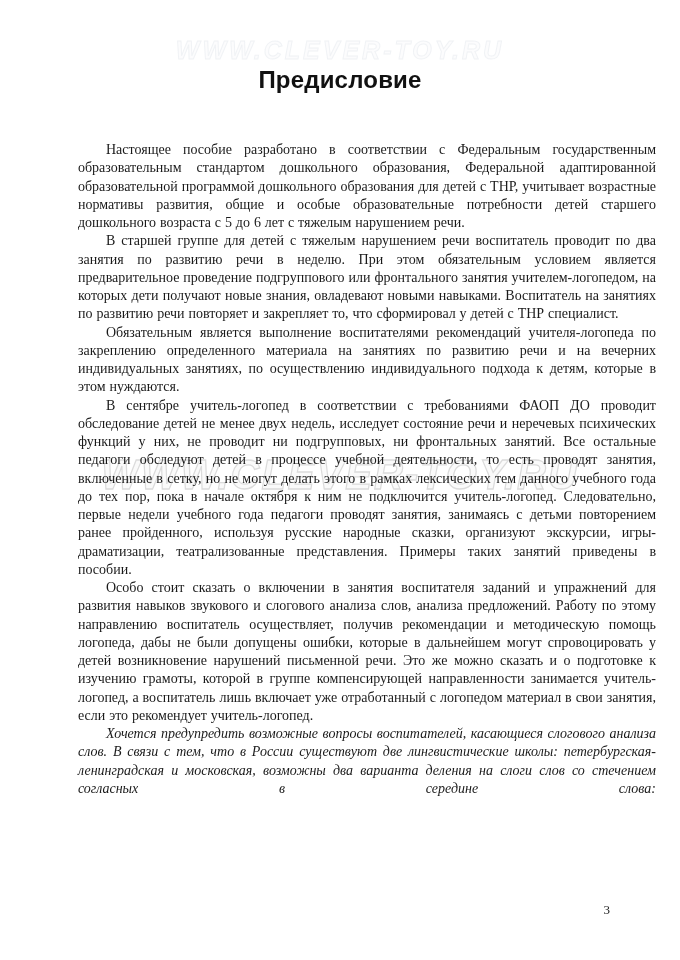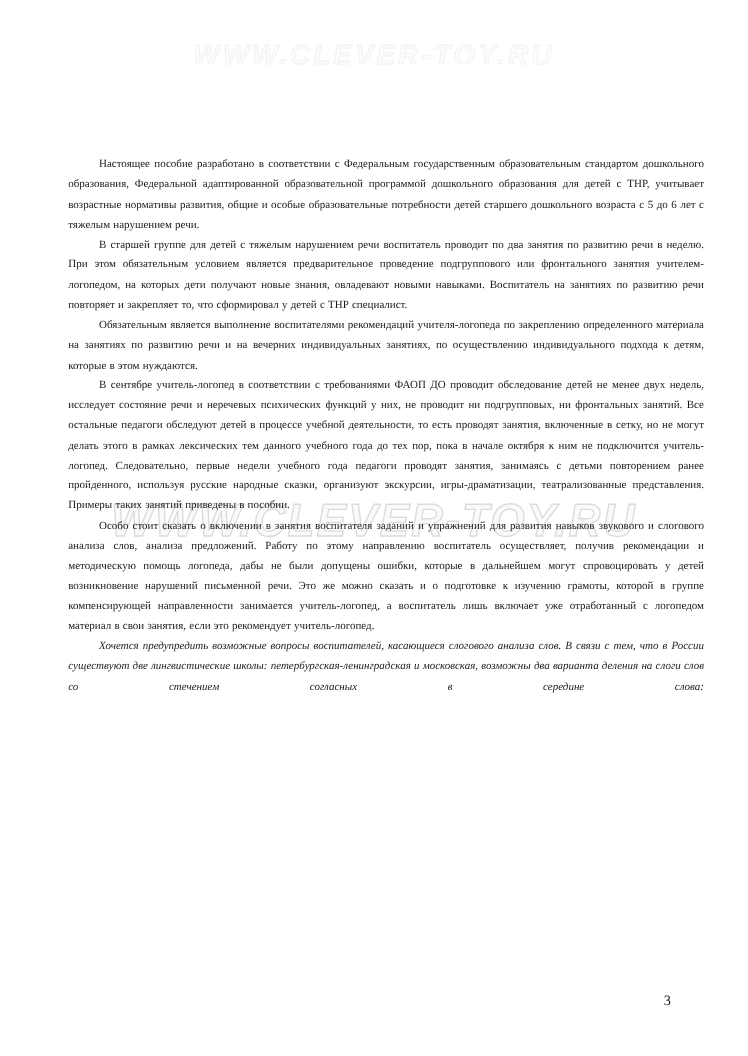--- a/index.html
+++ b/index.html
@@ -57,23 +57,23 @@
     font-family: "Liberation Sans", sans-serif;
     font-weight: 700;
     font-size: 24px;
     letter-spacing: 0.2px;
     color: #111111;
     z-index: 1;
   }
   .body-text {
     position: absolute;
     top: 141px;
-    left: 62px;
+    left: 78px;
     width: 578px;
-    font-size: 10px;
+    font-size: 14px;
     line-height: 18.25px;
     text-align: justify;
     z-index: 1;
   }
   .body-text p {
     margin: 0;
     padding: 0;
     text-indent: 28px;
     word-spacing: 0.4px;
   }
@@ -94,20 +94,21 @@
 </style>
 </head>
 <body>
 
 <div class="page">
 
   <div class="watermark wm-top">WWW.CLEVER-TOY.RU</div>
 
   <div class="watermark wm-mid">WWW.CLEVER-TOY.RU</div>
 
+  <h1 class="title">Предисловие</h1>
 
   <div class="body-text">
     <p>Настоящее пособие разработано в соответствии с Федеральным государственным образовательным стандартом дошкольного образования, Федеральной адаптированной образовательной программой дошкольного образования для детей с ТНР, учитывает возрастные нормативы развития, общие и особые образовательные потребности детей старшего дошкольного возраста с 5 до 6 лет с тяжелым нарушением речи.</p>
     <p>В старшей группе для детей с тяжелым нарушением речи воспитатель проводит по два занятия по развитию речи в неделю. При этом обязательным условием является предварительное проведение подгруппового или фронтального занятия учителем-логопедом, на которых дети получают новые знания, овладевают новыми навыками. Воспитатель на занятиях по развитию речи повторяет и закрепляет то, что сформировал у детей с ТНР специалист.</p>
     <p>Обязательным является выполнение воспитателями рекомендаций учителя-логопеда по закреплению определенного материала на занятиях по развитию речи и на вечерних индивидуальных занятиях, по осуществлению индивидуального подхода к детям, которые в этом нуждаются.</p>
     <p>В сентябре учитель-логопед в соответствии с требованиями ФАОП ДО проводит обследование детей не менее двух недель, исследует состояние речи и неречевых психических функций у них, не проводит ни подгрупповых, ни фронтальных занятий. Все остальные педагоги обследуют детей в процессе учебной деятельности, то есть проводят занятия, включенные в сетку, но не могут делать этого в рамках лексических тем данного учебного года до тех пор, пока в начале октября к ним не подключится учитель-логопед. Следовательно, первые недели учебного года педагоги проводят занятия, занимаясь с детьми повторением ранее пройденного, используя русские народные сказки, организуют экскурсии, игры-драматизации, театрализованные представления. Примеры таких занятий приведены в пособии.</p>
     <p>Особо стоит сказать о включении в занятия воспитателя заданий и упражнений для развития навыков звукового и слогового анализа слов, анализа предложений. Работу по этому направлению воспитатель осуществляет, получив рекомендации и методическую помощь логопеда, дабы не были допущены ошибки, которые в дальнейшем могут спровоцировать у детей возникновение нарушений письменной речи. Это же можно сказать и о подготовке к изучению грамоты, которой в группе компенсирующей направленности занимается учитель-логопед, а воспитатель лишь включает уже отработанный с логопедом материал в свои занятия, если это рекомендует учитель-логопед.</p>
     <p class="continues">Хочется предупредить возможные вопросы воспитателей, касающиеся слогового анализа слов. В связи с тем, что в России существуют две лингвистические школы: петербургская-ленинградская и московская, возможны два варианта деления на слоги слов со стечением согласных в середине слова:</p>
   </div>
 

